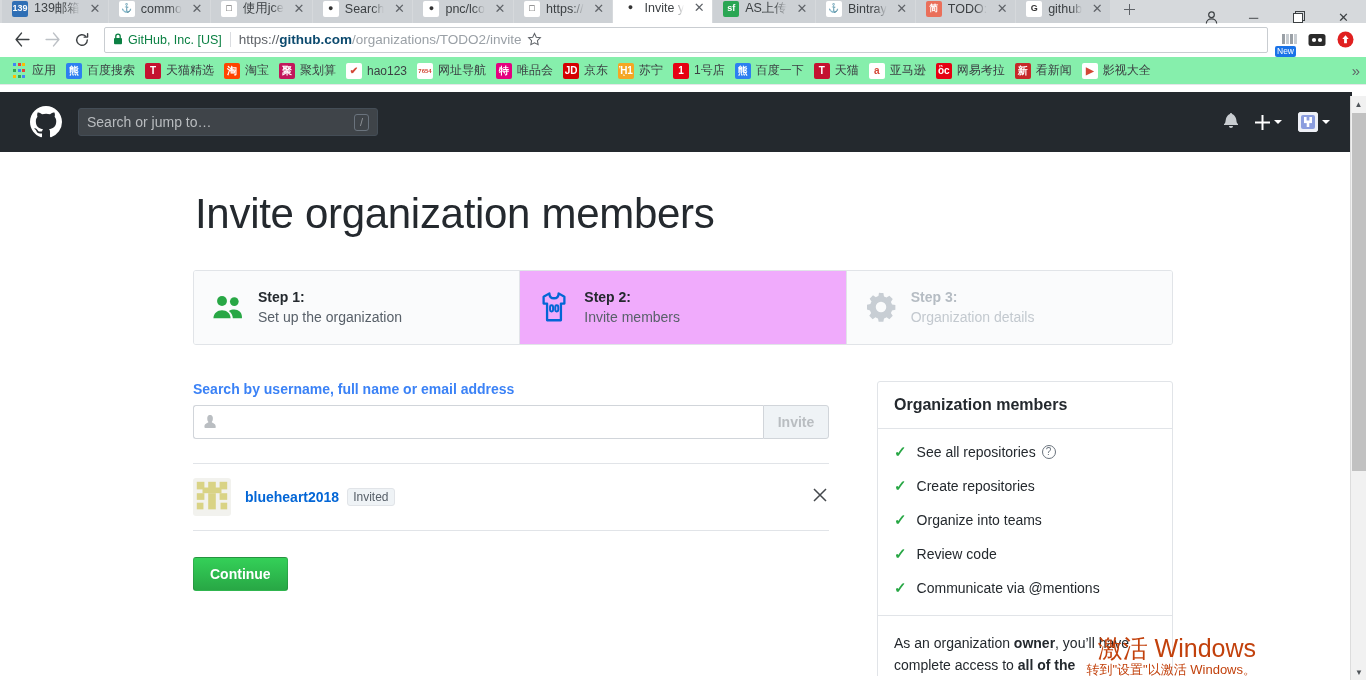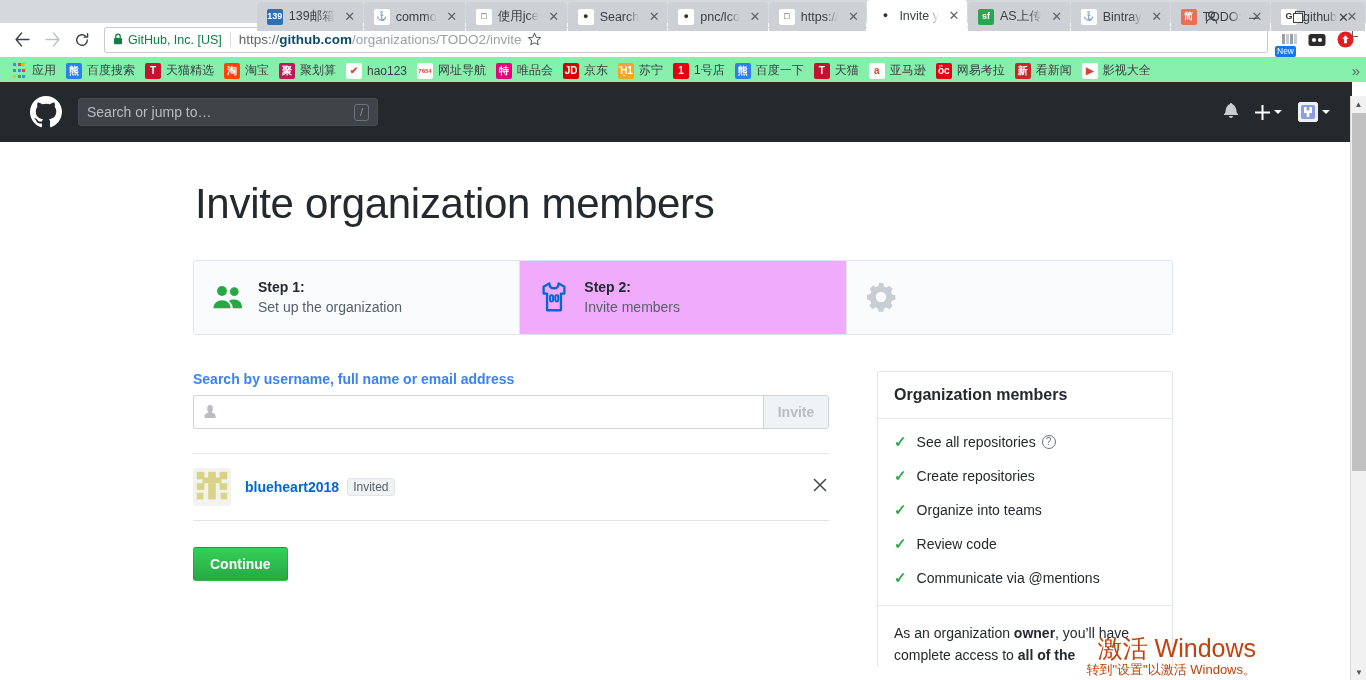--- a/index.html
+++ b/index.html
@@ -11,21 +11,20 @@
   }
 
   
   .browser { width: 1366px; height: 680px; position: relative; background:#fff; }
 
   
   .tabstrip {
     height: 23px; background: #d6d9dc;
     display: flex; align-items: flex-end; position: relative;
     padding-left: 2px;
-    flex-direction: column;
   }
   .tab {
     height: 29px; display: flex; align-items: center;
     padding: 0 4px 0 10px; position: relative;
     background: #cdd1d5;
     border-top-left-radius: 3px; border-top-right-radius: 3px;
     margin-right: 1px; min-width: 0; cursor: default;
     transform: skewX(0deg);
   }
   .tab:after, .tab:before{ content:""; position:absolute; bottom:0; width:10px; height:29px; }
@@ -108,21 +107,21 @@
     display:flex; align-items:center; justify-content:center;
     font-size: 9px; color:#fff; font-weight:bold; flex:0 0 16px; overflow:hidden;
   }
   .bm-label { font-size: 12px; color: #3c4043; }
   .bm-overflow { position:absolute; right: 6px; color:#5f6368; font-size:15px; }
   .grid-ico { display:grid; grid-template-columns: repeat(3,3px); grid-gap:1.5px; }
   .grid-ico i { width:3px; height:3px; display:block; }
 
   
   .page {
-    position: absolute; top: 82px; left: 0; width: 1366px; height: 584px;
+    position: absolute; top: 92px; left: 0; width: 1366px; height: 584px;
     background:#fff; overflow: hidden;
   }
   .gh-header {
     background: #24292e; height: 60px; display:flex; align-items:center;
     padding: 0 16px 0 16px; width: 1352px;
   }
   .gh-logo { width: 32px; height: 32px; margin-left: 14px; margin-right: 16px; fill:#fff; }
   .gh-search {
     width: 300px; height: 28px; background: #3f4449; border: 1px solid #444d56;
     border-radius: 3px; display:flex; align-items:center; padding: 0 8px;
@@ -536,20 +535,24 @@
             <div class="step-d">Invite members</div>
           </div>
         </div>
         <div class="step todo">
           <span class="step-ico">
             <svg width="30" height="30" viewBox="0 0 24 24" fill="#c8ced4">
               <path d="M12 0.8l1.9.0.5 2.7c.7.2 1.4.5 2 .9l2.3-1.5 2.7 2.7-1.5 2.3c.4.6.7 1.3.9 2l2.7.5v3.8l-2.7.5c-.2.7-.5 1.4-.9 2l1.5 2.3-2.7 2.7-2.3-1.5c-.6.4-1.3.7-2 .9l-.5 2.7h-3.8l-.5-2.7c-.7-.2-1.4-.5-2-.9l-2.3 1.5-2.7-2.7 1.5-2.3c-.4-.6-.7-1.3-.9-2L.8 13.9v-3.8l2.7-.5c.2-.7.5-1.4.9-2L2.9 5.3l2.7-2.7 2.3 1.5c.6-.4 1.3-.7 2-.9l.5-2.7z"></path>
               <circle cx="12" cy="12" r="4.2" fill="#fafbfc"></circle>
             </svg>
           </span>
+          <div>
+            <div class="step-n">Step 3:</div>
+            <div class="step-d">Organization details</div>
+          </div>
         </div>
       </div>
 
       <div class="cols">
 
         <div class="col-main">
           <label class="field-label">Search by username, full name or email address</label>
           <div class="inputrow">
             <div class="inputbox">
               <svg width="14" height="15" viewBox="0 0 14 16">

